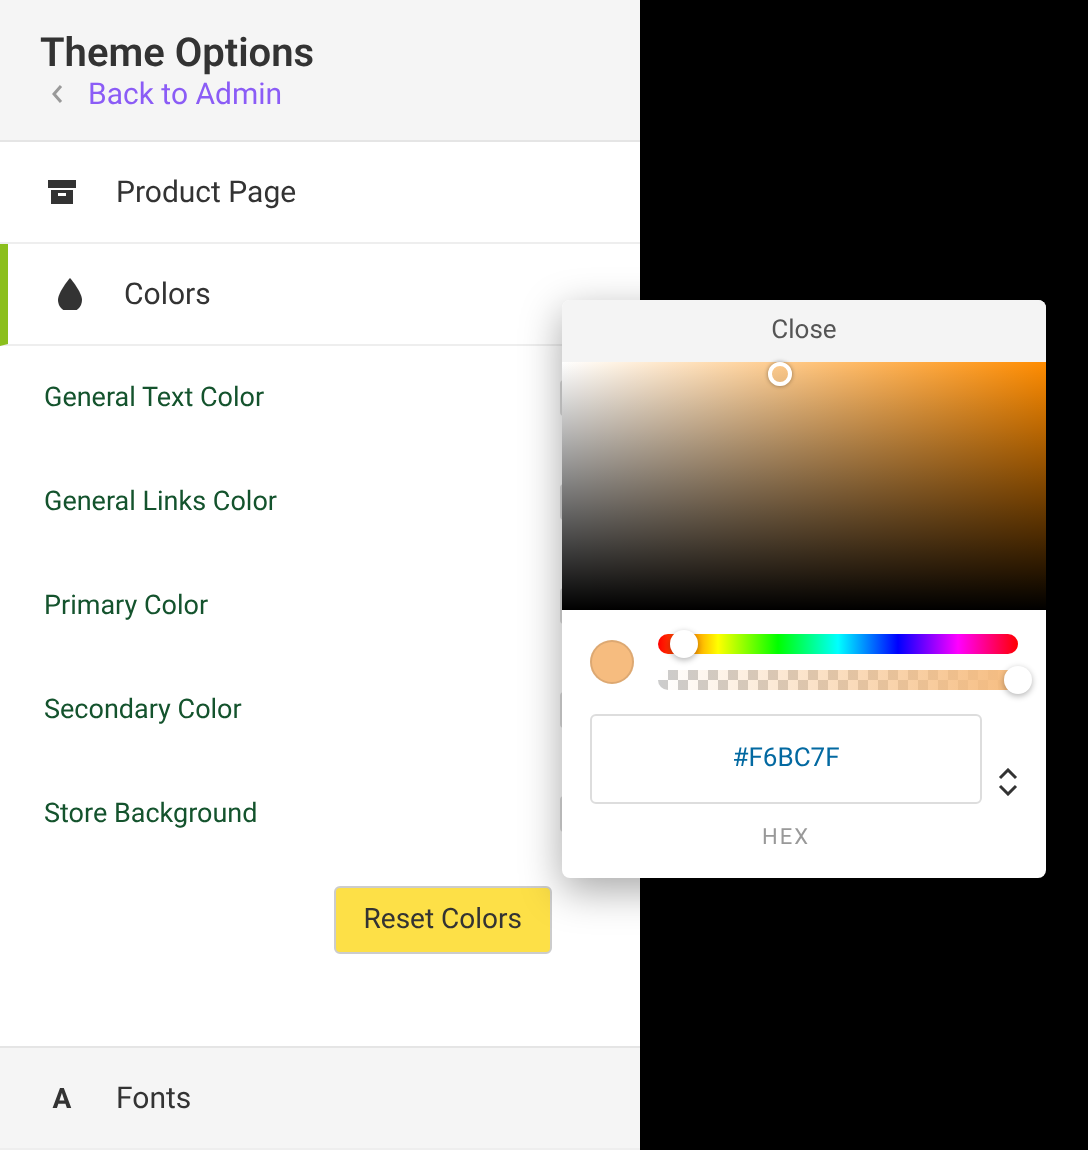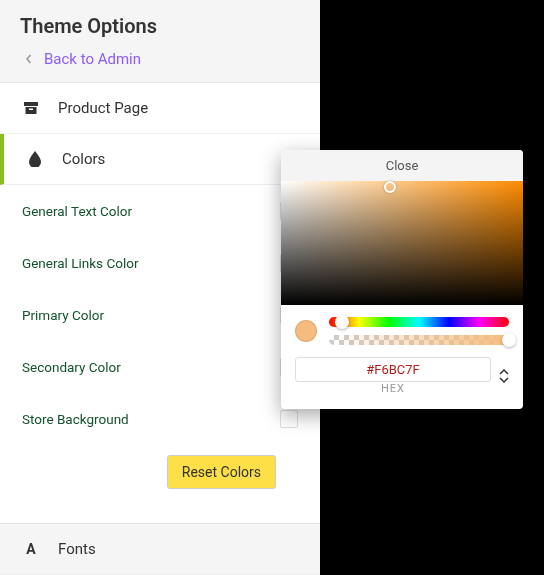--- a/index.html
+++ b/index.html
@@ -1,19 +1,19 @@
 <!DOCTYPE html>
 <html><head>
 <meta charset="utf-8">
 <style>
   * { box-sizing: border-box; margin: 0; padding: 0; font-family: -apple-system, BlinkMacSystemFont, "Segoe UI", Roboto, Helvetica, Arial, sans-serif; }
   body { width: 544px; height: 575px; background: #000; overflow: hidden; position: relative; }
   .panel { width: 320px; height: 575px; background: #fff; display: flex; flex-direction: column; }
   .header { background: #f5f5f5; padding: 14px 20px 14px 20px; border-bottom: 1px solid #e5e5e5; }
-  .title { font-size: 20px; font-weight: 600; color: #333; margin-bottom: 12px; }
+  .title { font-size: 20px; font-weight: 600; color: #333; margin-bottom: 0; }
   .back { display: flex; align-items: center; gap: 6px; color: #8b5cf6; font-size: 15px; cursor: pointer; }
   .nav-item { display: flex; align-items: center; gap: 18px; padding: 16px 22px; border-bottom: 1px solid #eee; font-size: 15px; color: #333; cursor: pointer; }
   .nav-item.active { border-left: 4px solid #8bbf1d; background: #fff; }
   .nav-fonts { border-top: 1px solid #e5e5e5; background: #f5f5f5; }
   .icon { width: 18px; height: 18px; flex: none; display: inline-flex; align-items: center; justify-content: center; }
   .color-list { flex: 1; padding: 0 22px; }
   .color-row { display: flex; align-items: center; justify-content: space-between; height: 52px; font-size: 13.5px; color: #14532d; }
   .swatch { width: 18px; height: 18px; border-radius: 2px; border: 1px solid #ddd; cursor: pointer; flex: none; }
   .reset-wrap { display: flex; justify-content: flex-end; padding: 10px 22px 22px; }
   .reset-btn { border: 1px solid #ccc; background: #fde047; padding: 8px 14px; font-size: 14px; border-radius: 3px; color: #333; cursor: pointer; }
@@ -26,22 +26,22 @@
   .ctrl-row { display: flex; align-items: center; gap: 12px; }
   .preview-dot { width: 22px; height: 22px; border-radius: 50%; flex: none; box-shadow: inset 0 0 0 1px rgba(0,0,0,0.1); }
   .sliders { flex: 1; display: flex; flex-direction: column; gap: 8px; }
   .hue { position: relative; height: 10px; border-radius: 5px; background: linear-gradient(to right, #ff0000, #ffff00, #00ff00, #00ffff, #0000ff, #ff00ff, #ff0000); }
   .alpha { position: relative; height: 10px; border-radius: 5px; background:
     linear-gradient(to right, rgba(246,188,127,0), rgba(246,188,127,1)),
     repeating-conic-gradient(#ccc 0% 25%, #fff 0% 50%) 0 / 10px 10px; }
   .s-handle { position: absolute; top: 50%; width: 14px; height: 14px; background: #fff; border-radius: 50%; box-shadow: 0 1px 3px rgba(0,0,0,0.3); transform: translate(-50%, -50%); }
   .hex-row { display: flex; align-items: center; gap: 8px; margin-top: 12px; }
   .hex-col { flex: 1; text-align: center; }
-  .hex-input { width: 100%; text-align: center; border: 1px solid #ddd; padding: 4px 0; font-size: 13px; border-radius: 3px; color: #b91c1c; }
-  .hex-label { font-size: 11px; color: #999; letter-spacing: 1px; margin-top: 0; }
+  .hex-input { width: 100%; text-align: center; border: 1px solid #ddd; padding: 14px 0; font-size: 13px; border-radius: 3px; color: #0369a1; }
+  .hex-label { font-size: 11px; color: #999; letter-spacing: 1px; margin-top: 10px; }
   .spin { display: flex; flex-direction: column; gap: 2px; cursor: pointer; color: #444; }
 </style>
 </head>
 <body>
 
 <div class="panel">
 
   <div class="header">
     <div class="title">Theme Options</div>
     <div class="back">

